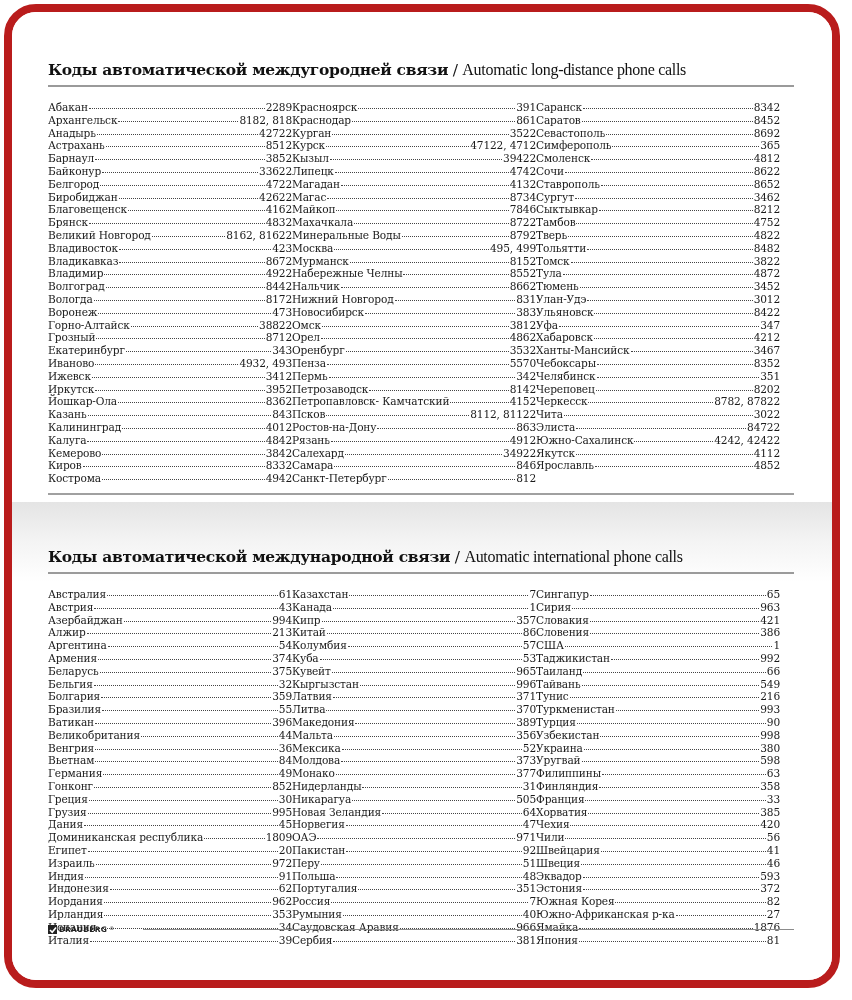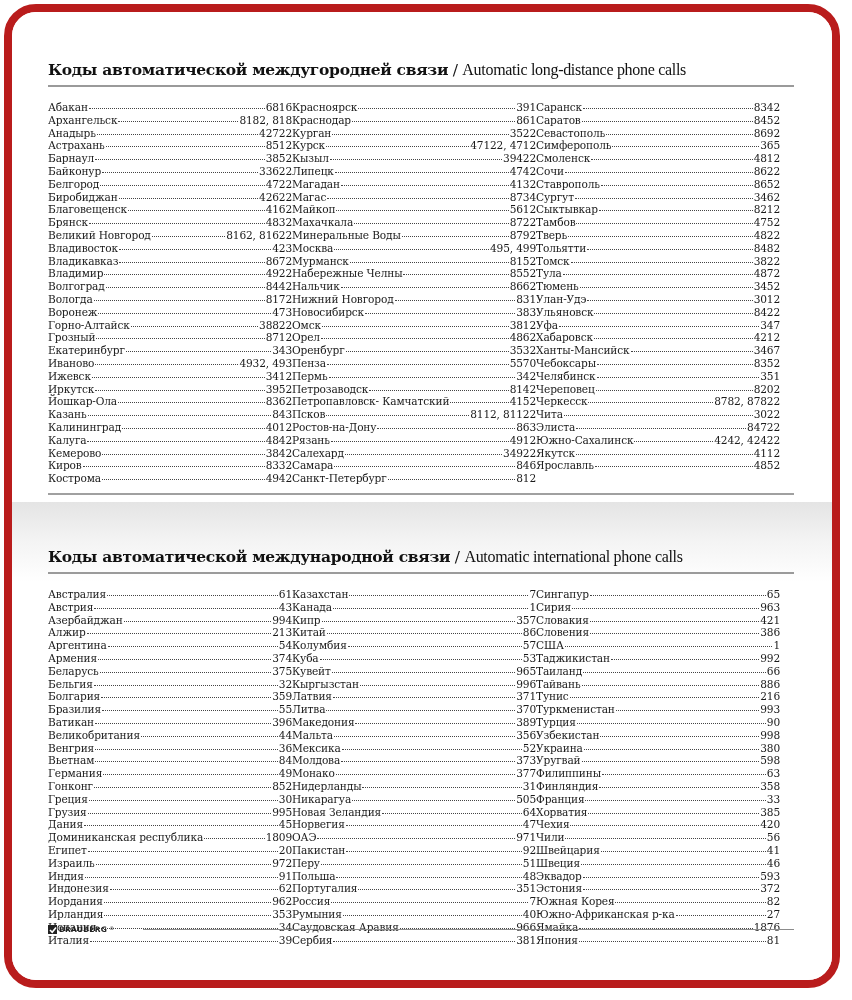--- a/index.html
+++ b/index.html
@@ -55,21 +55,21 @@
   <div class="half top">
     <div class="section" style="top:48px;">
       <div class="sec-title">
         <span class="ru">Коды автоматической междугородней связи</span><span class="sep"> / </span><span class="en">Automatic long-distance phone calls</span>
       </div>
       <div class="cols">
           <div class="col">
             <div class="row">
               <span class="name">Абакан</span>
               <span class="dots"></span>
-              <span class="code">6816</span>
+              <span class="code">2289</span>
             </div>
             <div class="row">
               <span class="name">Архангельск</span>
               <span class="dots"></span>
               <span class="code">8182, 818</span>
             </div>
             <div class="row">
               <span class="name">Анадырь</span>
               <span class="dots"></span>
               <span class="code">42722</span>
@@ -247,21 +247,21 @@
               <span class="code">4132</span>
             </div>
             <div class="row">
               <span class="name">Магас</span>
               <span class="dots"></span>
               <span class="code">8734</span>
             </div>
             <div class="row">
               <span class="name">Майкоп</span>
               <span class="dots"></span>
-              <span class="code">5612</span>
+              <span class="code">7846</span>
             </div>
             <div class="row">
               <span class="name">Махачкала</span>
               <span class="dots"></span>
               <span class="code">8722</span>
             </div>
             <div class="row">
               <span class="name">Минеральные Воды</span>
               <span class="dots"></span>
               <span class="code">8792</span>
@@ -836,21 +836,21 @@
               <span class="code">992</span>
             </div>
             <div class="row">
               <span class="name">Таиланд</span>
               <span class="dots"></span>
               <span class="code">66</span>
             </div>
             <div class="row">
               <span class="name">Тайвань</span>
               <span class="dots"></span>
-              <span class="code">886</span>
+              <span class="code">549</span>
             </div>
             <div class="row">
               <span class="name">Тунис</span>
               <span class="dots"></span>
               <span class="code">216</span>
             </div>
             <div class="row">
               <span class="name">Туркменистан</span>
               <span class="dots"></span>
               <span class="code">993</span>

